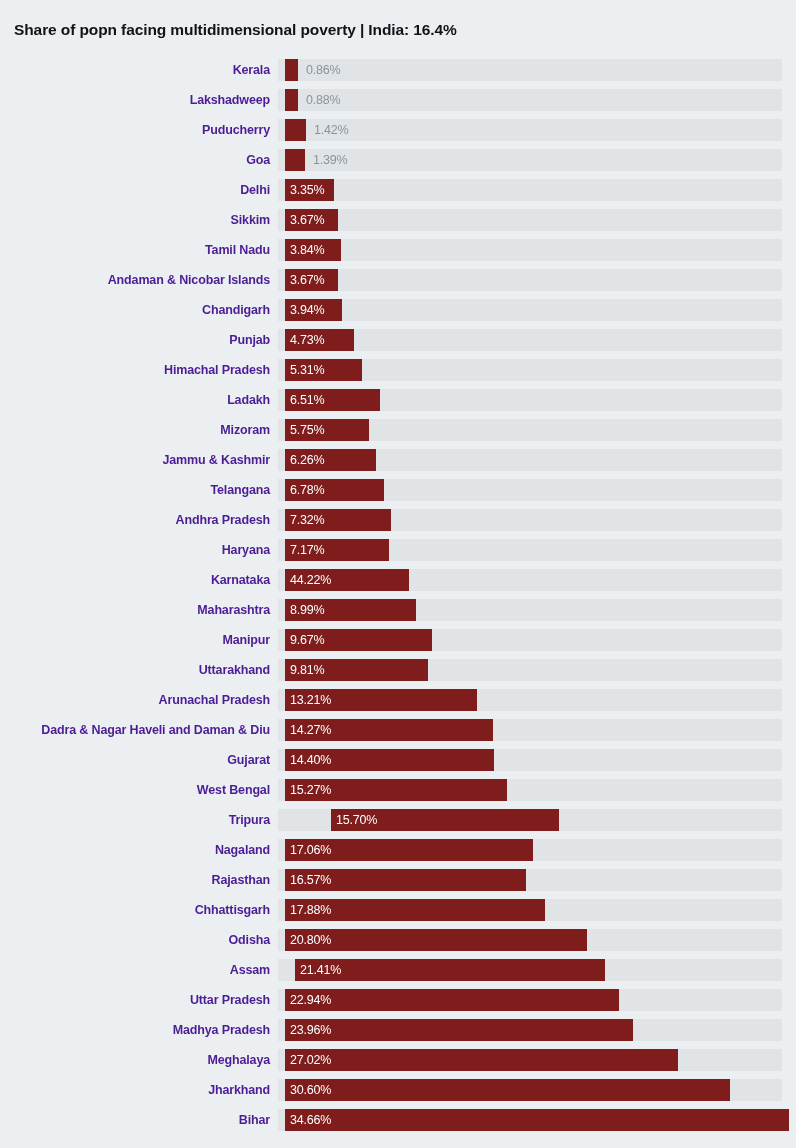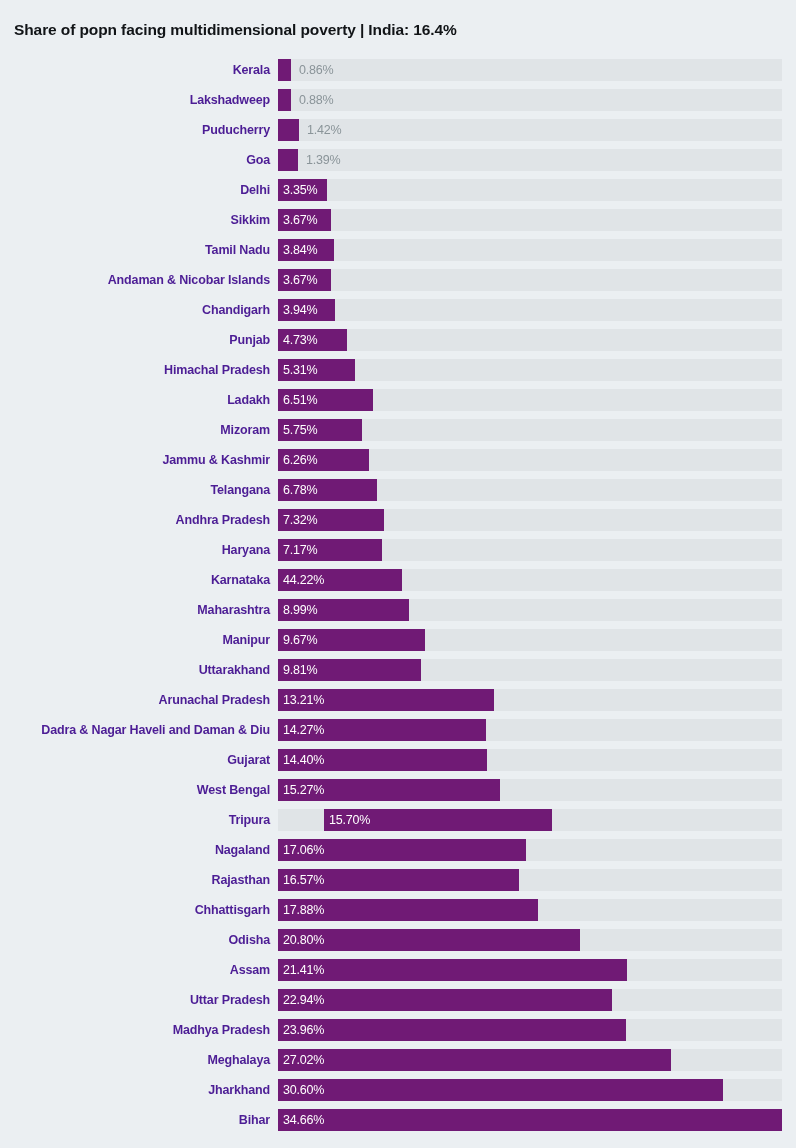--- a/index.html
+++ b/index.html
@@ -57,24 +57,24 @@
   .track {
     position: absolute;
     left: 278px;
     top: 4px;
     width: 504px;
     height: 22px;
     background: #E0E4E7;
   }
   .bar {
     position: absolute;
-    left: 0;
+    left: 7px;
     top: 0;
     height: 22px;
-    background: #701a75;
+    background: #7f1d1d;
   }
   .bar-value {
     position: absolute;
     top: 0;
     height: 22px;
     line-height: 22px;
     font-size: 12.5px;
     white-space: nowrap;
     letter-spacing: -0.2px;
   }
@@ -260,21 +260,21 @@
         <div class="row-label">Uttarakhand</div>
         <div class="track">
           <div class="bar" style="width: 143px;">
             <span class="bar-value inside">9.81%</span>
           </div>
         </div>
       </div>
       <div class="row">
         <div class="row-label">Arunachal Pradesh</div>
         <div class="track">
-          <div class="bar" style="width: 216px;">
+          <div class="bar" style="width: 192px;">
             <span class="bar-value inside">13.21%</span>
           </div>
         </div>
       </div>
       <div class="row">
         <div class="row-label">Dadra &amp; Nagar Haveli and Daman &amp; Diu</div>
         <div class="track">
           <div class="bar" style="width: 208px;">
             <span class="bar-value inside">14.27%</span>
           </div>
@@ -332,21 +332,21 @@
         <div class="row-label">Odisha</div>
         <div class="track">
           <div class="bar" style="width: 302px;">
             <span class="bar-value inside">20.80%</span>
           </div>
         </div>
       </div>
       <div class="row">
         <div class="row-label">Assam</div>
         <div class="track">
-          <div class="bar" style="width: 349px;">
+          <div class="bar" style="width: 310px; margin-left: 10px;">
             <span class="bar-value inside">21.41%</span>
           </div>
         </div>
       </div>
       <div class="row">
         <div class="row-label">Uttar Pradesh</div>
         <div class="track">
           <div class="bar" style="width: 334px;">
             <span class="bar-value inside">22.94%</span>
           </div>

